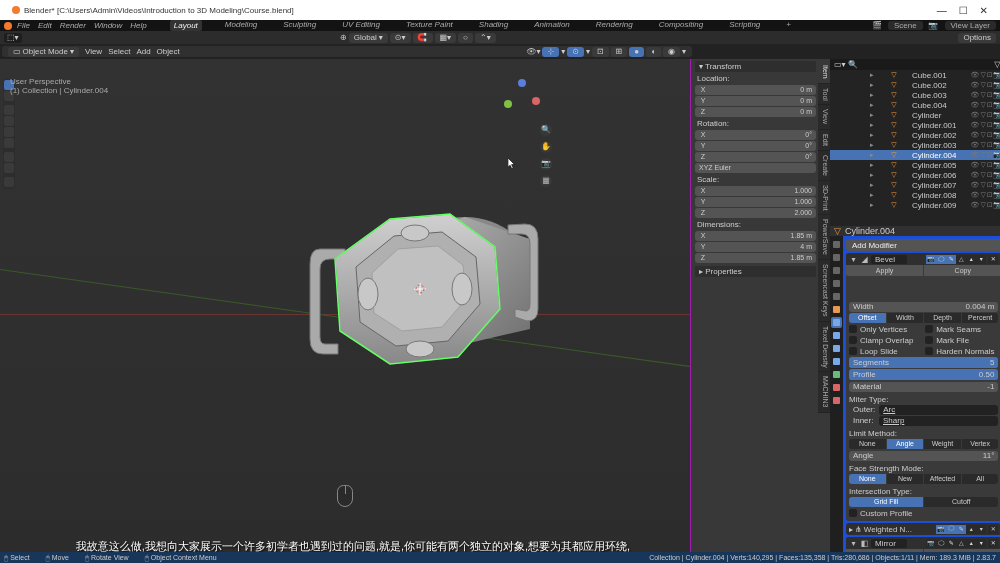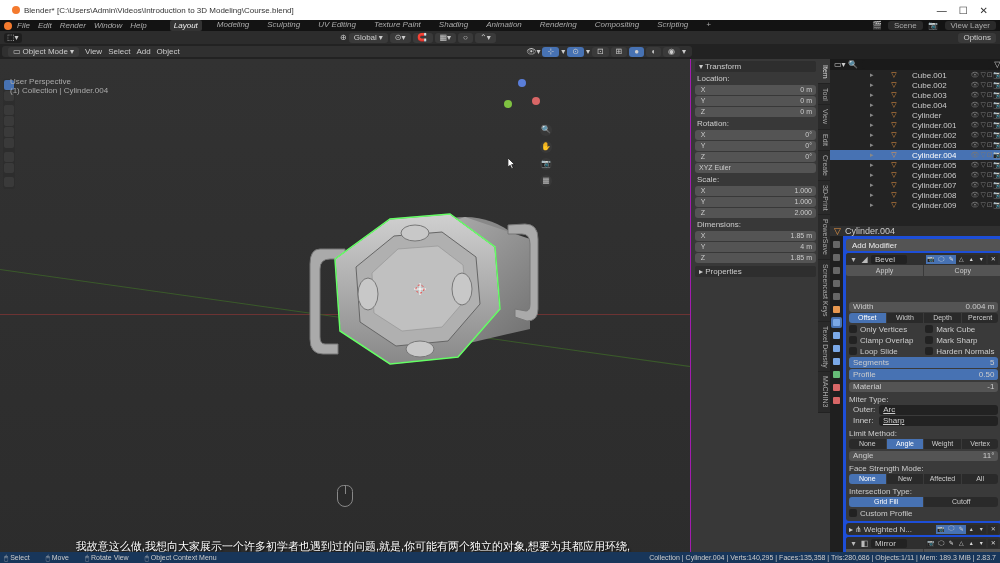--- a/index.html
+++ b/index.html
@@ -5,21 +5,21 @@
 * { margin: 0; padding: 0; box-sizing: border-box; font-family: "Segoe UI", Arial, sans-serif; }
 body { background: #222; color: #ccc; width: 1000px; height: 563px; overflow: hidden; font-size: 9px; position: relative; }
 .titlebar { height: 20px; background: #fff; display: flex; align-items: center; justify-content: space-between; padding: 0 12px; }
 .titlebar .title { color: #333; font-size: 8px; display: flex; align-items: center; gap: 4px; }
 .titlebar .logo { width: 8px; height: 8px; background: #f47a2e; border-radius: 50%; display: inline-block; }
 .titlebar .win-ctrl { display: flex; gap: 12px; color: #333; font-size: 10px; }
 .titlebar .win-ctrl span { cursor: pointer; }
 .menubar { height: 11px; background: #131313; display: flex; align-items: center; padding: 0 4px; gap: 2px; font-size: 8px; color: #aaa; }
 .menubar .logo { width: 8px; height: 8px; background: #f47a2e; border-radius: 50%; }
 .menubar .item { padding: 0 3px; cursor: pointer; font-style: italic; }
-.menubar .wtabs { display: flex; gap: 12px; margin-left: 18px; color: #aaa; }
+.menubar .wtabs { display: flex; gap: 20px; margin-left: 18px; color: #aaa; }
 .menubar .wtabs .item.active { background: #333; border-radius: 2px; padding: 1px 4px; color: #eee; }
 .menubar .right-area { margin-left: auto; display: flex; gap: 6px; align-items: center; }
 .menubar .scene-box, .menubar .layer-box { background: #2a2a2a; border-radius: 3px; padding: 0 6px; font-size: 8px; height: 9px; line-height: 9px; }
 .toolbar { height: 13px; background: #2c2c2c; display: flex; align-items: center; padding: 0 4px; gap: 4px; font-size: 8px; }
 .tb-pill { background: #1e1e1e; border-radius: 3px; padding: 0 3px; display: flex; align-items: center; gap: 2px; height: 10px; }
 .toolbar .center-area { display: flex; gap: 2px; align-items: center; position: absolute; left: 340px; }
 .pill { background: #3a3a3a; border-radius: 3px; padding: 0 5px; height: 10px; line-height: 10px; display: inline-flex; align-items: center; gap: 2px; }
 .toolbar .right-area { margin-left: auto; display: flex; gap: 3px; align-items: center; }
 .subbar { height: 11px; background: #303030; display: flex; align-items: center; padding: 0 6px; gap: 6px; font-size: 8px; margin: 2px; border-radius: 3px; }
 .main { display: flex; height: 513px; }
@@ -643,31 +643,31 @@
                 <span class="s">Depth</span>
                 <span class="s">Percent</span>
               </div>
               <div class="check-row">
                 <div class="c">
                     <span class="box"></span>
                     <span>Only Vertices</span>
                   </div>
                 <div class="c">
                     <span class="box"></span>
-                    <span>Mark Cube</span>
+                    <span>Mark Seams</span>
                   </div>
               </div>
               <div class="check-row">
                 <div class="c">
                     <span class="box"></span>
                     <span>Clamp Overlap</span>
                   </div>
                 <div class="c">
                     <span class="box"></span>
-                    <span>Mark Sharp</span>
+                    <span>Mark File</span>
                   </div>
               </div>
               <div class="check-row">
                 <div class="c">
                     <span class="box"></span>
                     <span>Loop Slide</span>
                   </div>
                 <div class="c">
                     <span class="box"></span>
                     <span>Harden Normals</span>

